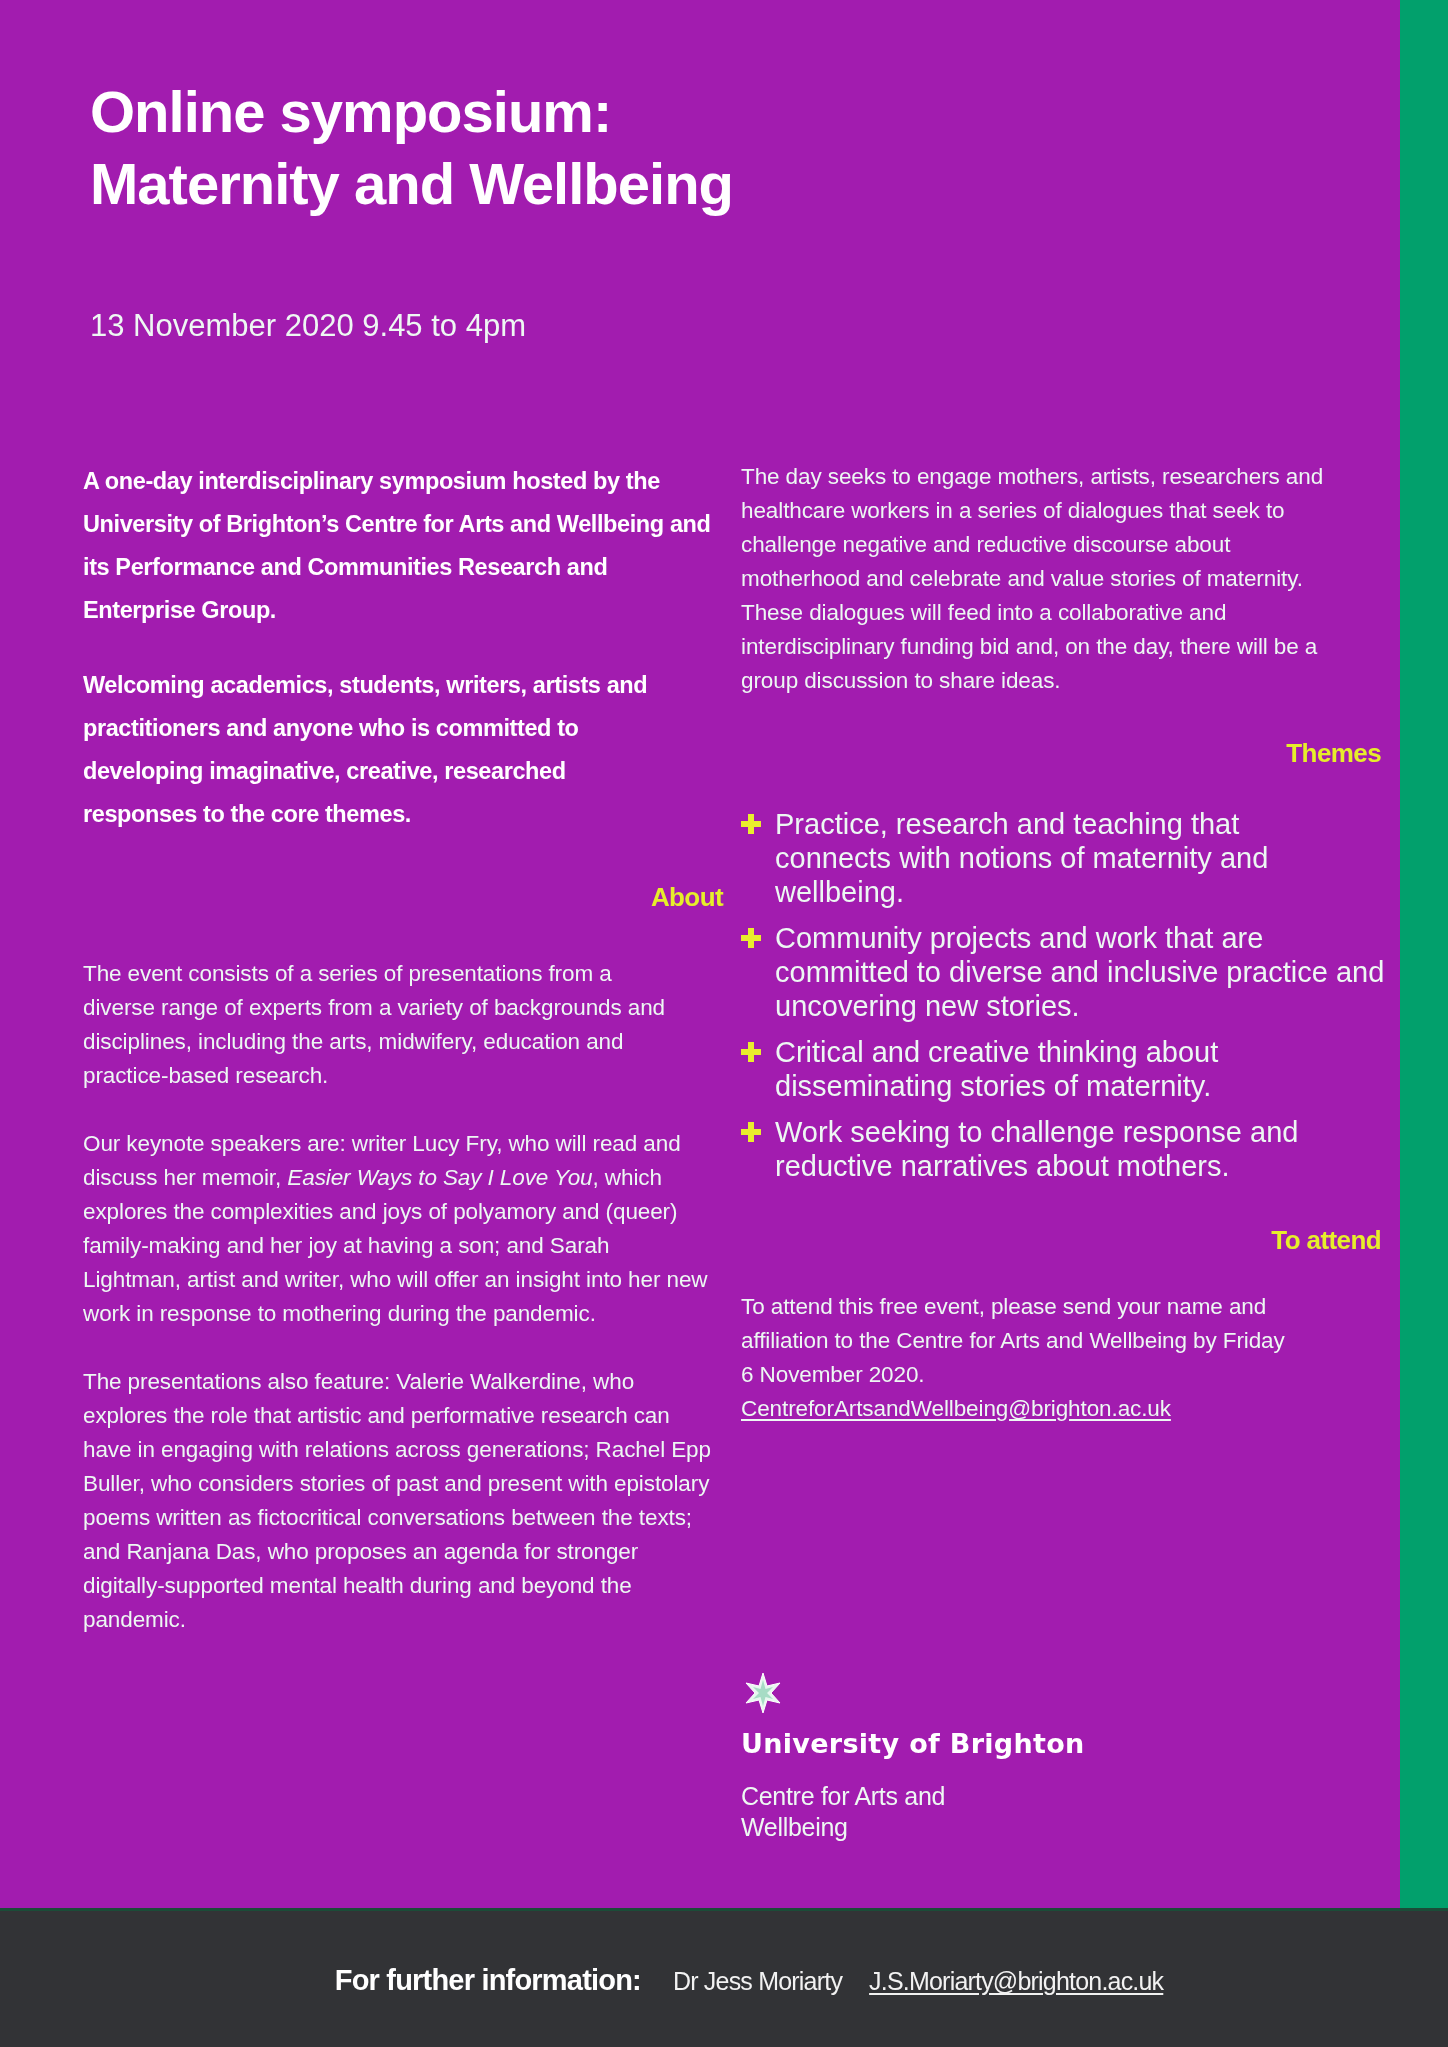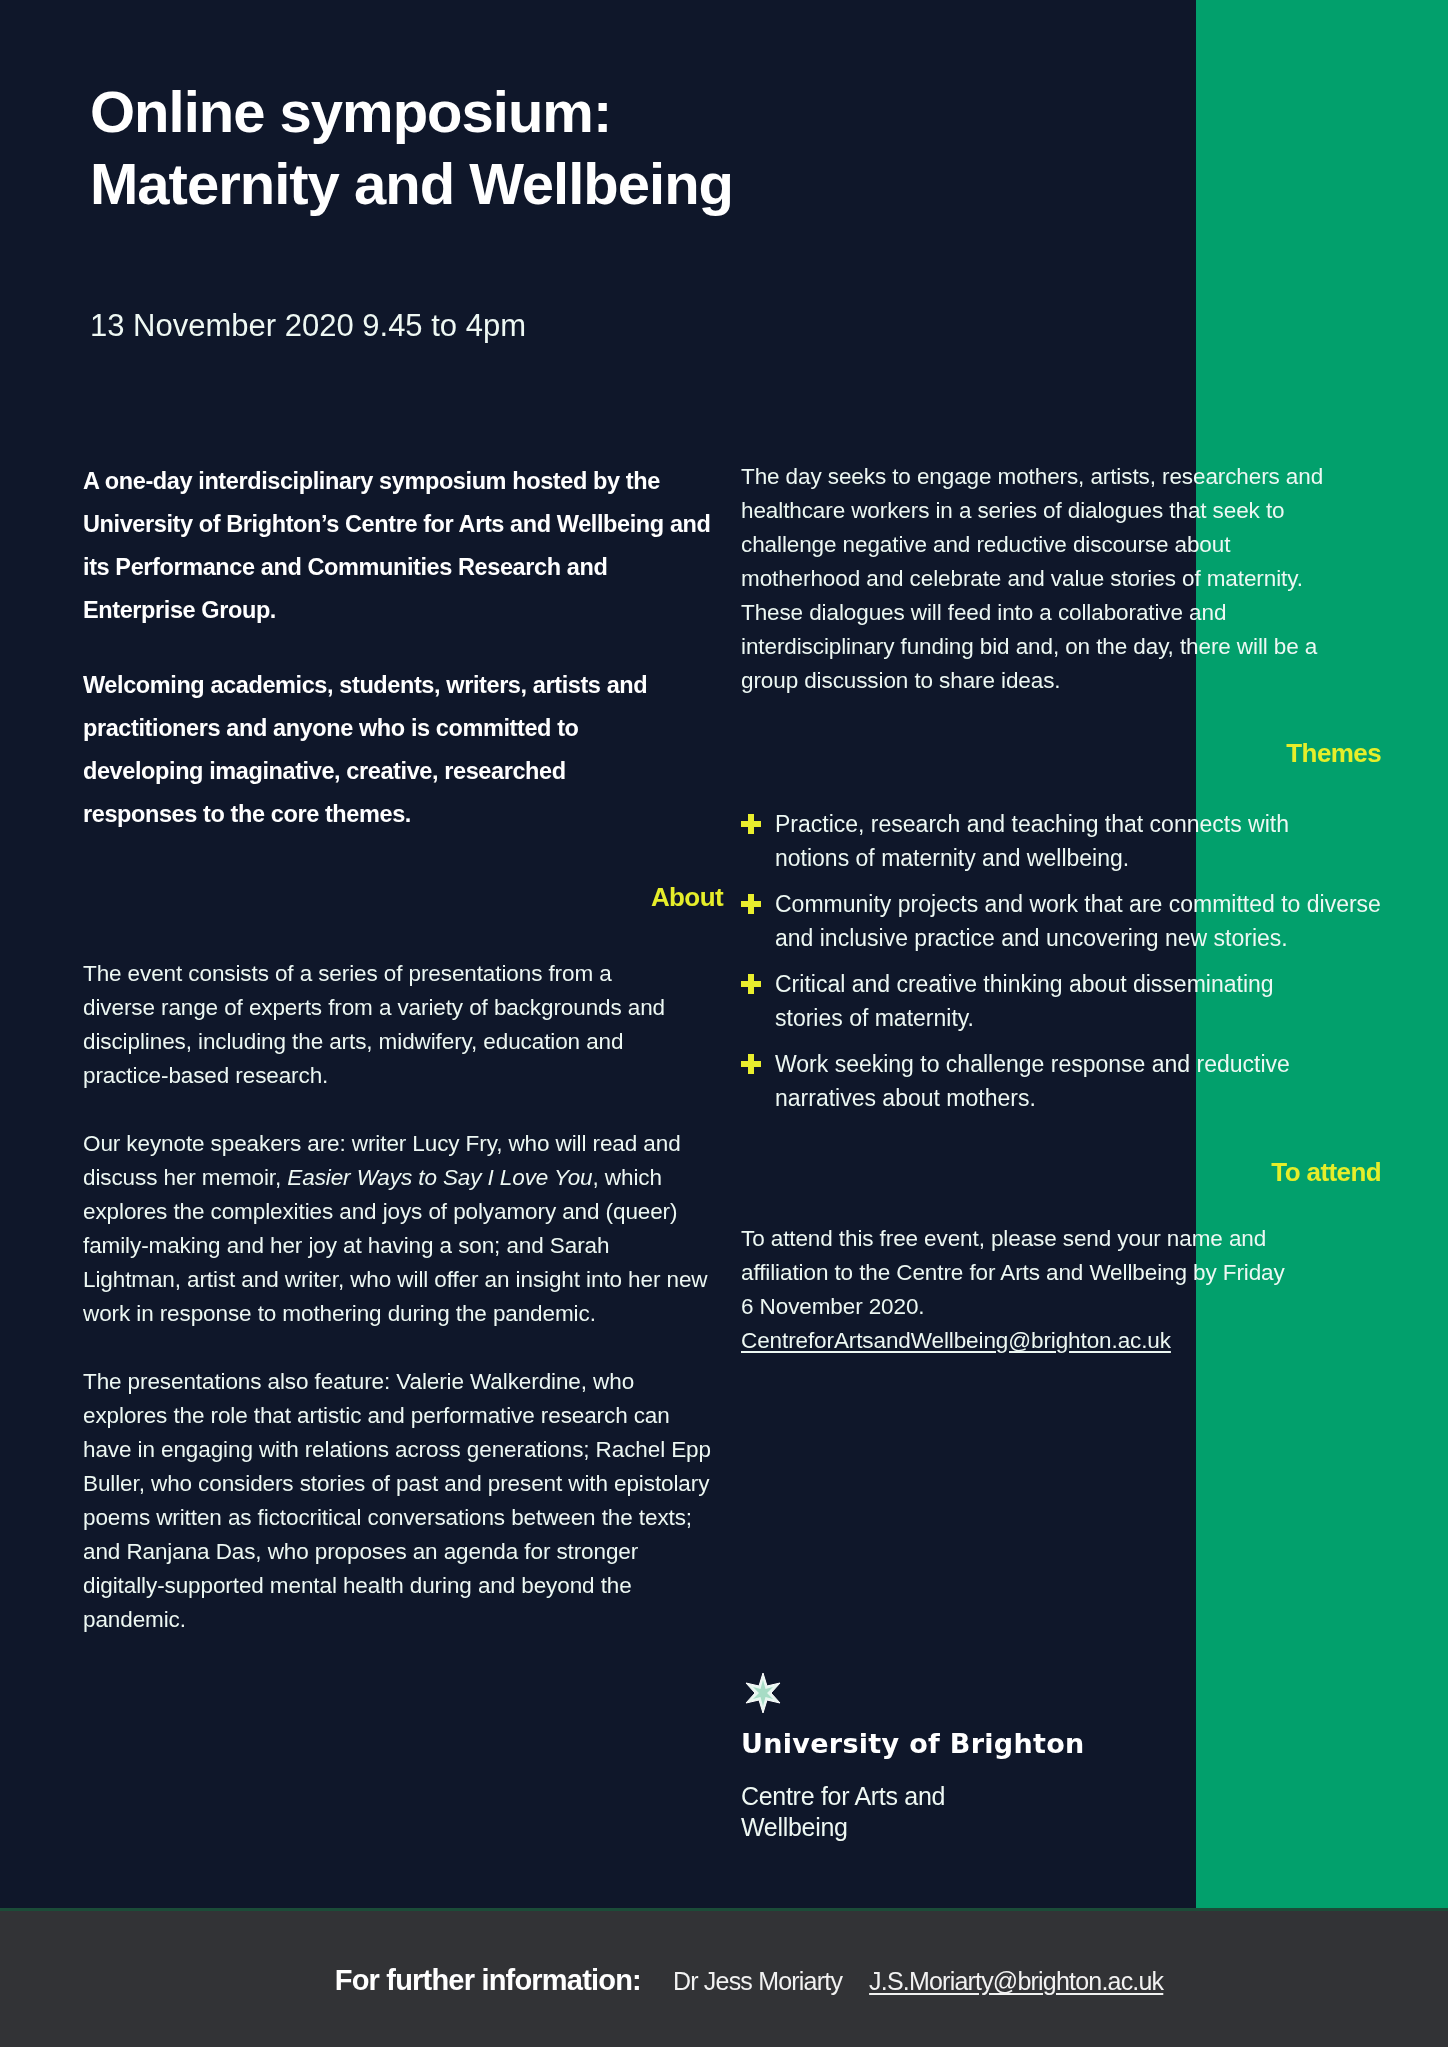--- a/index.html
+++ b/index.html
@@ -3,21 +3,21 @@
 <meta charset="utf-8">
 <style>
   html, body { margin: 0; padding: 0; }
   body {
     width: 1448px; height: 2047px; overflow: hidden;
     background: #02a06c;
     font-family: "Liberation Sans", "DejaVu Sans", sans-serif;
     color: #f3fbf7;
     position: relative;
   }
-  .page { position: absolute; left: 0; top: 0; width: 1168px; height: 1908px; background: #0f172a; padding-left: 28px; }
+  .page { position: absolute; left: 0; top: 0; width: 1400px; height: 1908px; background: #a21caf; }
   .title {
     position: absolute; left: 90px; top: 76px; margin: 0;
     font-size: 58px; font-weight: bold; line-height: 72px; color: #ffffff;
     letter-spacing: -1px;
   }
   .date {
     position: absolute; left: 90px; top: 308px;
     font-size: 31px; font-weight: normal; color: #eef8f3; letter-spacing: 0px;
   }
   .col-left { position: absolute; left: 83px; top: 460px; width: 640px; }
@@ -31,21 +31,21 @@
     letter-spacing: -0.6px;
     text-align: right;
   }
   .body-text {
     font-size: 22.5px; line-height: 34px; margin: 0; color: #edf8f3;
     font-weight: normal; letter-spacing: -0.1px;
   }
   .body-text em { font-style: italic; }
   .gap-s { height: 34px; }
   .themes-list { list-style: none; margin: 0; padding: 0; }
-  .themes-list li { position: relative; padding-left: 34px; font-size: 23px; line-height: 34px; margin-bottom: 12px; color: #edf8f3; }
+  .themes-list li { position: relative; padding-left: 34px; font-size: 29px; line-height: 34px; margin-bottom: 12px; color: #edf8f3; }
   .plus {
     position: absolute; left: 0; top: 7px; width: 20px; height: 20px;
   }
   .plus::before, .plus::after { content: ""; position: absolute; background: #e9ee2d; }
   .plus::before { left: 7px; top: 0; width: 6px; height: 20px; }
   .plus::after { left: 0; top: 7px; width: 20px; height: 6px; }
   .email-link { color: #edf8f3; text-decoration: underline; text-underline-offset: 3px; }
   .logo { position: absolute; left: 741px; top: 1672px; }
   .star { width: 42px; height: 42px; display: block; margin-left: 1px; }
   .uni-name { font-size: 27px; font-weight: 900; color: #ffffff; margin-top: 14px; letter-spacing: 0.3px; font-family: "DejaVu Sans", sans-serif; }

